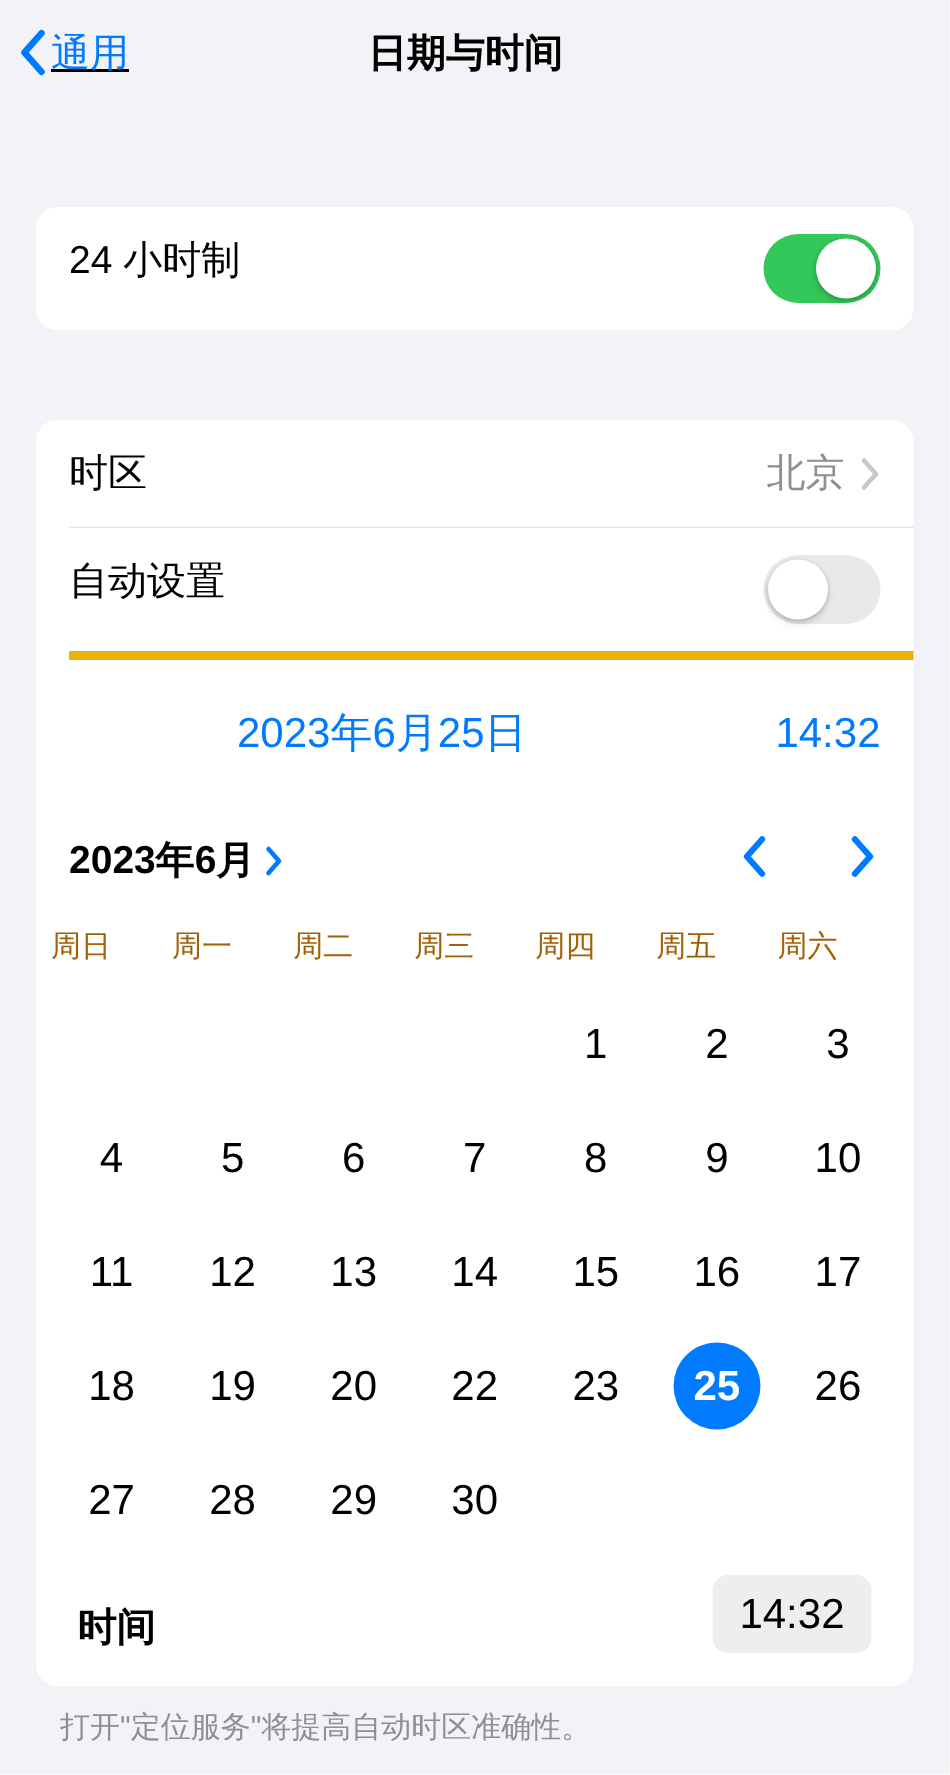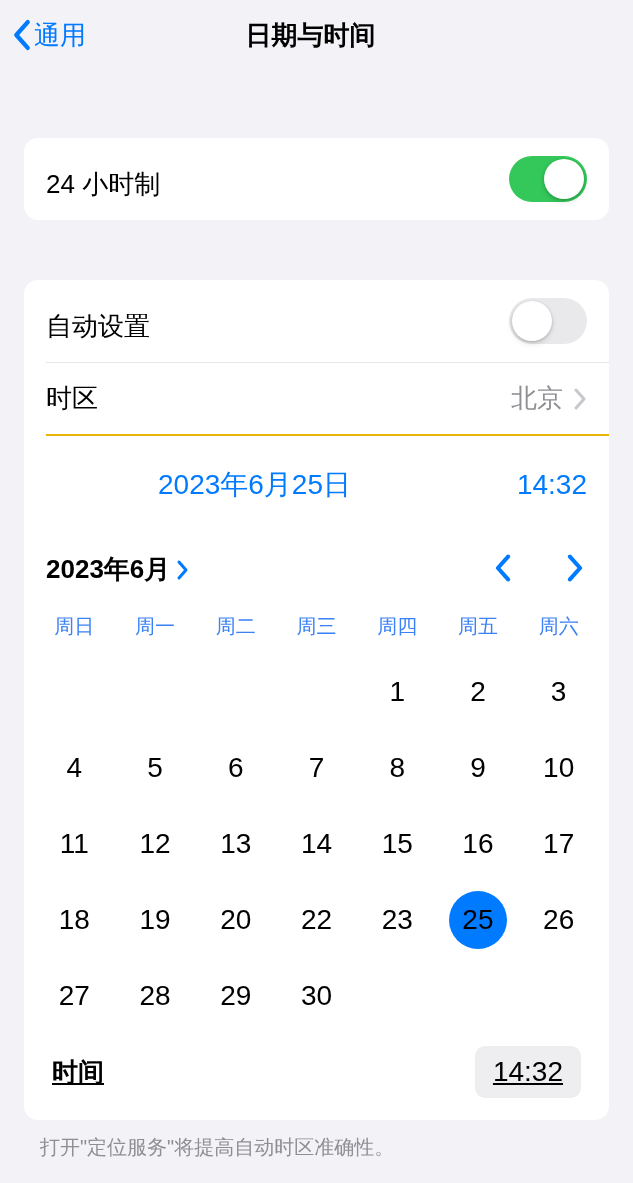--- a/index.html
+++ b/index.html
@@ -10,20 +10,21 @@
       font-family: -apple-system, "Helvetica Neue", Arial, sans-serif;
       color: #000;
       overflow: hidden;
     }
     .nav {
       height: 70px;
       display: flex;
       align-items: center;
       position: relative;
       padding: 0 12px;
+      text-decoration: underline;
     }
     .nav-back {
       display: flex;
       align-items: center;
       color: #007aff;
       font-size: 26px;
       gap: 2px;
     }
     .nav-back svg { width: 20px; height: 32px; }
     .nav-title {
@@ -34,21 +35,21 @@
       font-weight: 600;
       pointer-events: none;
     }
     .section {
       margin: 24px 24px 0 24px;
       background: #fff;
       border-radius: 14px;
     }
     .row {
       display: flex;
-      align-items: flex-end;
+      align-items: flex-start;
       justify-content: space-between;
       padding: 18px 22px;
       font-size: 26px;
       min-height: 70px;
     }
     .row + .row { border-top: 1px solid #e5e5ea; margin-left: 22px; padding-left: 0; }
     .section1 { margin-top: 68px; }
     .section2 { margin-top: 60px; }
     .toggle {
       width: 78px;
@@ -76,21 +77,21 @@
       font-size: 26px;
     }
     .chevron { width: 14px; height: 22px; }
     .date-time-row {
       display: flex;
       align-items: center;
       justify-content: flex-start;
       padding: 30px 22px 22px 22px;
       font-size: 28px;
       color: #007aff;
-      border-top: 2px solid #eab308;
+      border-top: 6px solid #eab308;
       margin-left: 22px;
       padding-left: 0;
     }
     .date-time-row .spacer { flex: 1; }
     .date-time-row .dt-date { flex: 0 0 auto; margin-left: 112px; }
     .date-time-row .dt-time { flex: 0 0 auto; }
     .calendar {
       padding: 8px 10px 16px 10px;
     }
     .cal-header {
@@ -112,51 +113,49 @@
       align-items: center;
       gap: 52px;
       padding-right: 6px;
     }
     .cal-nav svg { width: 20px; height: 28px; }
     .cal-grid {
       display: grid;
       grid-template-columns: repeat(7, 1fr);
     }
     .cal-dow {
-      text-align: center;
       font-size: 20px;
-      color: #3b82f6;
+      color: #a16207;
       padding: 8px 0 14px 0;
     }
     .cal-day {
       height: 76px;
       display: flex;
       align-items: center;
       justify-content: center;
       font-size: 28px;
     }
     .cal-day.empty { pointer-events: none; }
     .cal-day .bubble {
       width: 58px; height: 58px;
       border-radius: 50%;
       display: flex;
       align-items: center;
       justify-content: center;
     }
     .cal-day.selected .bubble {
       background: #007aff;
-      color: #000000;
-      font-weight: 400;
+      color: #ffffff;
+      font-weight: 700;
     }
     .time-row {
       display: flex;
-      align-items: center;
+      align-items: flex-end;
       justify-content: space-between;
       padding: 12px 18px 6px 18px;
-      text-decoration: underline;
     }
     .time-label { font-size: 26px; font-weight: 600; }
     .time-pill {
       background: #eeeef0;
       border-radius: 10px;
       padding: 10px 18px;
       font-size: 28px;
     }
     .footer {
       font-size: 20px;
@@ -180,33 +179,33 @@
 <div class="section section1">
   <div class="row">
     <span>24 小时制</span>
     <div class="toggle on">
       <div class="knob"></div>
     </div>
   </div>
 </div>
 
 <div class="section section2">
-  <div class="row">
-    <span>自动设置</span>
-    <div class="toggle off">
-      <div class="knob"></div>
-    </div>
-  </div>
   <div class="row">
     <span>时区</span>
     <div class="row-detail">
       <span>北京</span>
       <svg class="chevron" viewBox="0 0 14 22">
         <polyline points="3,2 11,11 3,20" fill="none" stroke="#c7c7cc" stroke-width="3" stroke-linecap="round" stroke-linejoin="round"></polyline>
       </svg>
+    </div>
+  </div>
+  <div class="row">
+    <span>自动设置</span>
+    <div class="toggle off">
+      <div class="knob"></div>
     </div>
   </div>
   <div class="date-time-row">
     <span class="dt-date">2023年6月25日</span>
     <span class="spacer"></span>
     <span class="dt-time">14:32</span>
   </div>
 
   <div class="calendar">
     <div class="cal-header">

